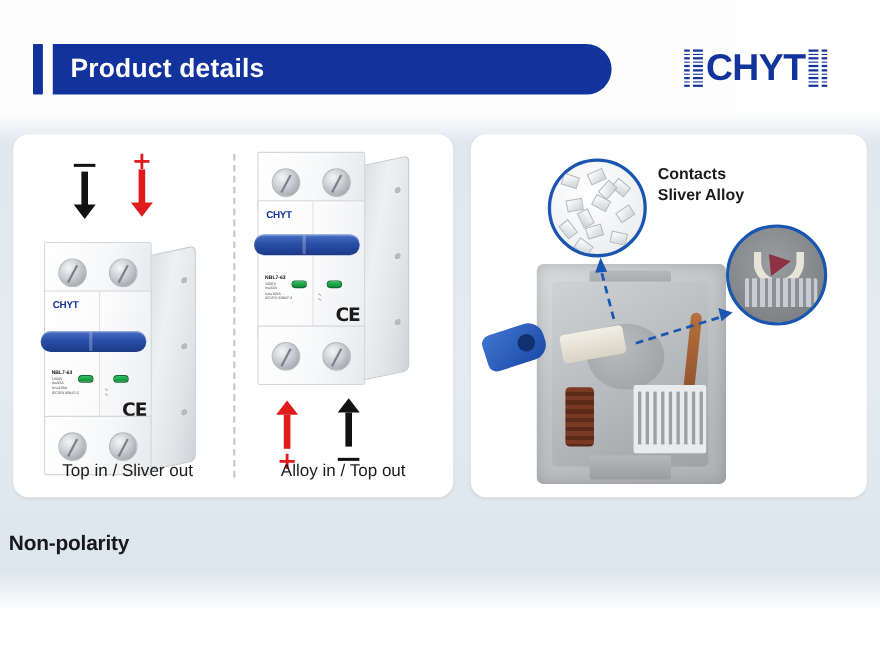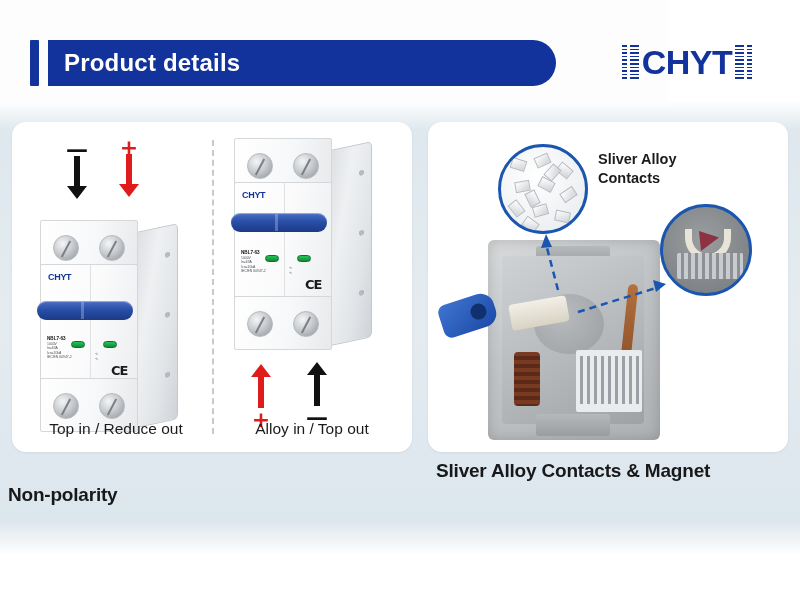--- a/index.html
+++ b/index.html
@@ -158,21 +158,21 @@
     position: absolute; left: 6px;
     font-size: 3.4px; line-height: 4.6px; color: #4a4f55; white-space: nowrap;
   }
   .spec .model { font-size: 4.6px; font-weight: bold; color: #111; display:block; }
   .led {
     position: absolute; width: 14px; height: 7px; border-radius: 4px;
     background: linear-gradient(180deg,#25c35a,#128a37);
     border: 1px solid #0d6b2b;
   }
   .ce {
-    position: absolute; font-size: 13px; font-weight: bold; color: #1a1a1a;
+    position: absolute; font-size: 17px; font-weight: bold; color: #1a1a1a;
     font-family: "DejaVu Sans", sans-serif; letter-spacing: -1px;
   }
   .trip-sym {
     position: absolute; font-size: 4px; color: #55595e; line-height: 5px;
   }
 
   
   .cut-wrap { position: absolute; left: 0; top: 0; width: 360px; height: 330px; }
   .cutaway {
     position: absolute; left: 60px; top: 118px; width: 172px; height: 200px;
@@ -391,21 +391,21 @@
           <div class="trip-sym" style="left:54px; top:86px;">∿<br>∿</div>
           <div class="ce" style="left:70px; top:98px;">CE</div>
         </div>
         <div class="brk-blockB">
           <div class="screw" style="left:12px; top:14px;"></div>
           <div class="screw" style="left:58px; top:14px;"></div>
         </div>
       </div>
     </div>
 
-    <div class="caption">Top in / Reduce out</div>
+    <div class="caption">Top in / Sliver out</div>
   </div>
 
   <div class="scene" id="scene-b">
     <div class="breaker" style="left:14px; top:16px;">
       <div class="brk-side">
         <div class="rivet" style="top:26px;"></div>
         <div class="rivet" style="top:86px;"></div>
         <div class="rivet" style="top:146px;"></div>
       </div>
       <div class="brk-body">
@@ -495,31 +495,30 @@
       <span class="flake" style="left:38px; top:32px; transform:rotate(28deg)"></span>
       <span class="flake" style="left:60px; top:42px; transform:rotate(-34deg)"></span>
       <span class="flake" style="left:8px;  top:56px; transform:rotate(52deg)"></span>
       <span class="flake" style="left:32px; top:58px; transform:rotate(-16deg)"></span>
       <span class="flake" style="left:54px; top:64px; transform:rotate(12deg)"></span>
       <span class="flake" style="left:22px; top:72px; transform:rotate(36deg)"></span>
       <span class="flake" style="left:44px; top:20px; transform:rotate(-48deg)"></span>
       <span class="flake" style="left:24px; top:46px; transform:rotate(64deg)"></span>
     </div>
     <div class="callout-label" id="label-contacts">
+      <div>Contacts</div>
       <div>Sliver Alloy</div>
-      <div>Contacts</div>
     </div>
 
     <div class="callout" id="callout-magnet">
       <div class="magnet-u"></div>
       <div class="mag-red"></div>
       <div class="pins"></div>
     </div>
   </div>
 </div>
 
 <div class="block" id="text-left">
   <div class="blk-title">Non-polarity</div>
 </div>
 
 <div class="block" id="text-right">
-  <div class="blk-title">Sliver Alloy Contacts &amp; Magnet</div>
 </div>
 
 </body></html>

